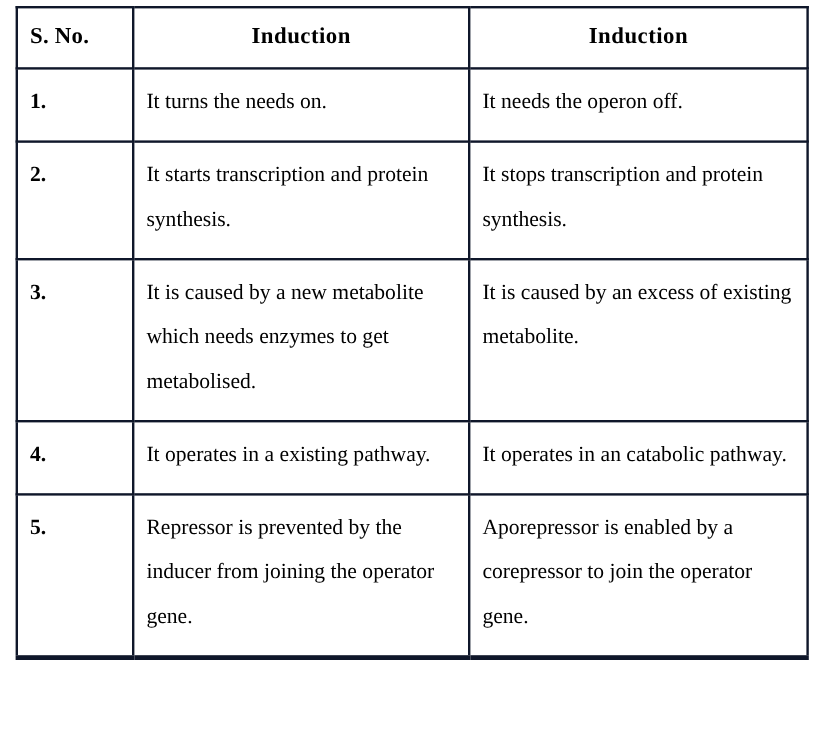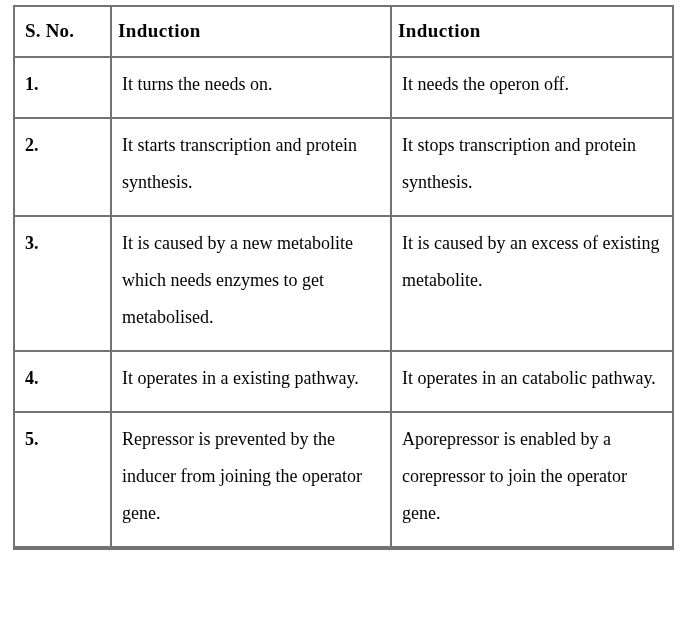--- a/index.html
+++ b/index.html
@@ -31,31 +31,31 @@
     table-layout: fixed;
     width: 659px;
     background: #ffffff;
   }
   table.comparison-table col.c-sno   { width: 97px; }
   table.comparison-table col.c-ind   { width: 280px; }
   table.comparison-table col.c-rep   { width: 282px; }
 
   table.comparison-table th,
   table.comparison-table td {
-    border: 2px solid #737373;
+    border: 2px solid #0f172a;
     vertical-align: top;
     background: #ffffff;
   }
 
   
   table.comparison-table thead th {
     font-weight: bold;
     font-size: 19px;
     line-height: 24px;
-    text-align: left;
+    text-align: center;
     padding: 12px 6px 13px 6px;
     letter-spacing: 0.4px;
   }
   table.comparison-table thead th.sno-head {
     text-align: left;
     padding-left: 10px;
     letter-spacing: 0.2px;
   }
 
   

